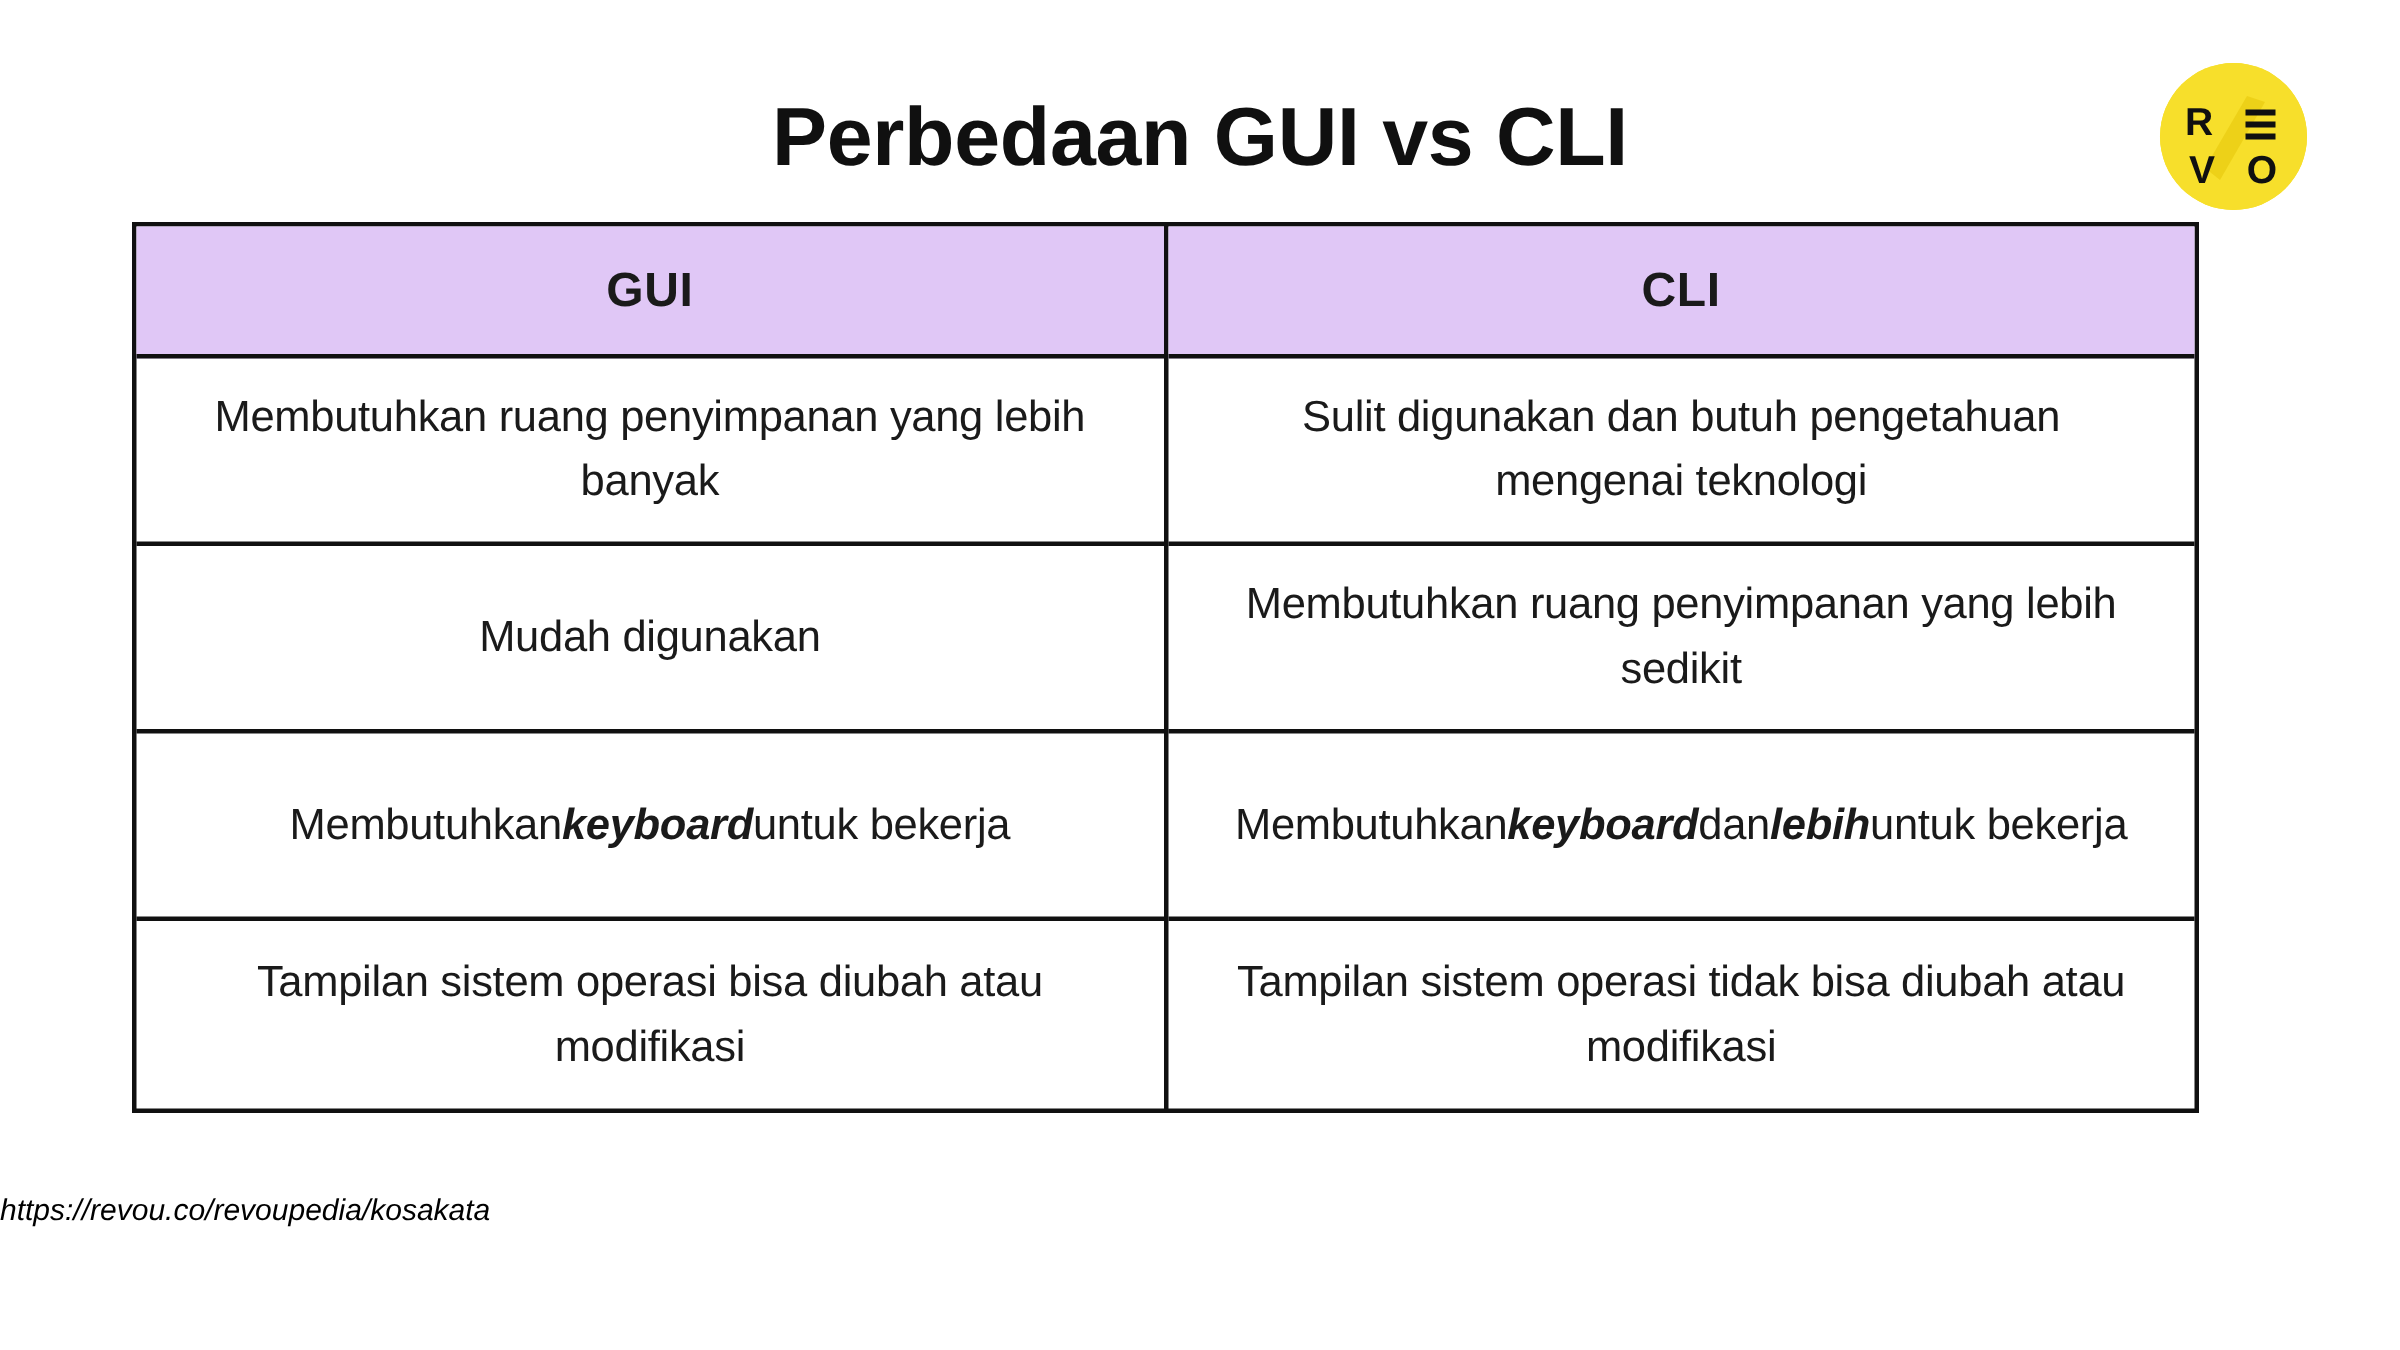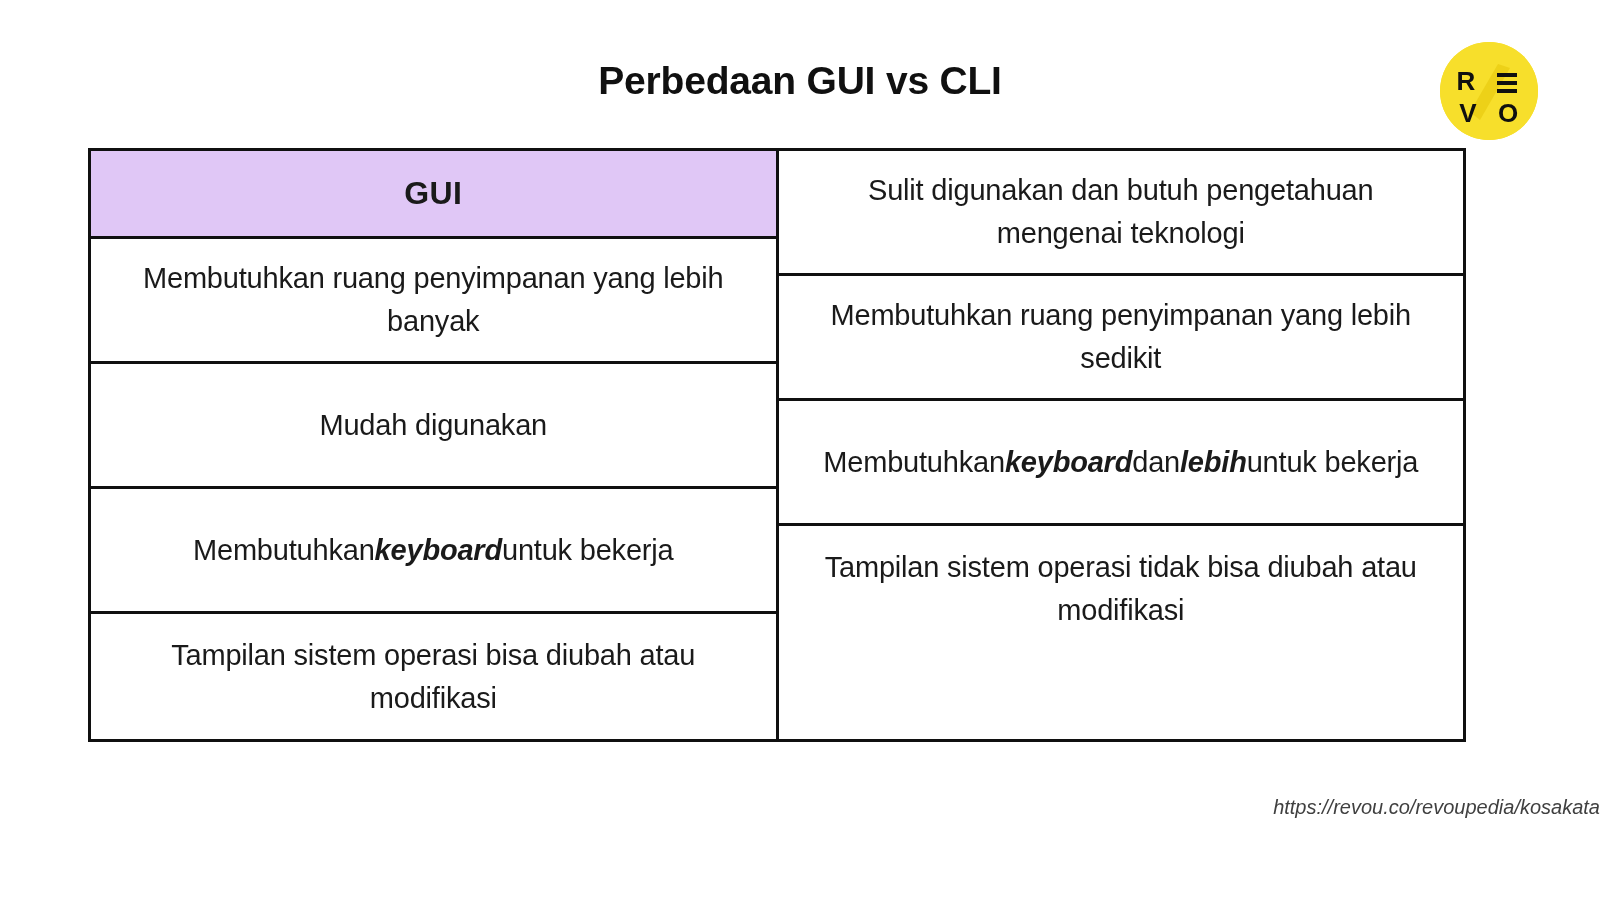--- a/index.html
+++ b/index.html
@@ -37,21 +37,21 @@
   }
   .logo svg { display: block; width: 98px; height: 98px; }
 
   
   .title {
     position: absolute;
     top: 58px;
     left: 0;
     width: 1600px;
     text-align: center;
-    font-size: 39px;
+    font-size: 55px;
     font-weight: 700;
     letter-spacing: -0.2px;
     color: #101010;
     line-height: 1.2;
   }
 
   
   .table-wrap {
     position: absolute;
     left: 88px;
@@ -99,22 +99,22 @@
     flex: 0 0 125px;
   }
   .cell em { font-style: italic; font-weight: bold; }
 
   
   .footer {
     position: absolute;
     left: 0;
     top: 793px;
     width: 1600px;
-    text-align: right;
-    color: #404040;
+    text-align: left;
+    color: #000000;
     font-style: italic;
     font-size: 20px;
     line-height: 1.45;
   }
   .footer div { display: block; }
 </style>
 </head>
 <body>
 
 <div class="slide">
@@ -148,20 +148,21 @@
           <span>Membutuhkan </span>
           <em>keyboard</em>
           <span> untuk bekerja</span>
         </div>
       <div class="cell body">
           <span>Tampilan sistem operasi bisa diubah atau modifikasi</span>
         </div>
     </div>
 
     <div class="col right">
+      <div class="cell head">CLI</div>
       <div class="cell body">
           <span>Sulit digunakan dan butuh pengetahuan mengenai teknologi</span>
         </div>
       <div class="cell body">
           <span>Membutuhkan ruang penyimpanan yang lebih sedikit</span>
         </div>
       <div class="cell body">
           <span>Membutuhkan </span>
           <em>keyboard</em>
           <span> dan </span>

